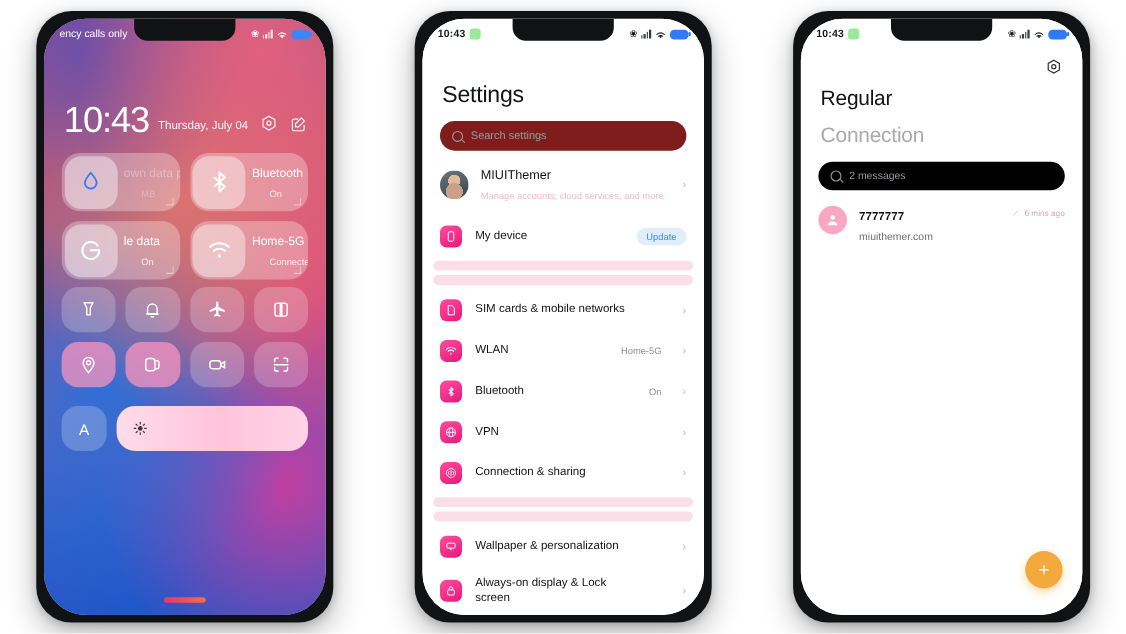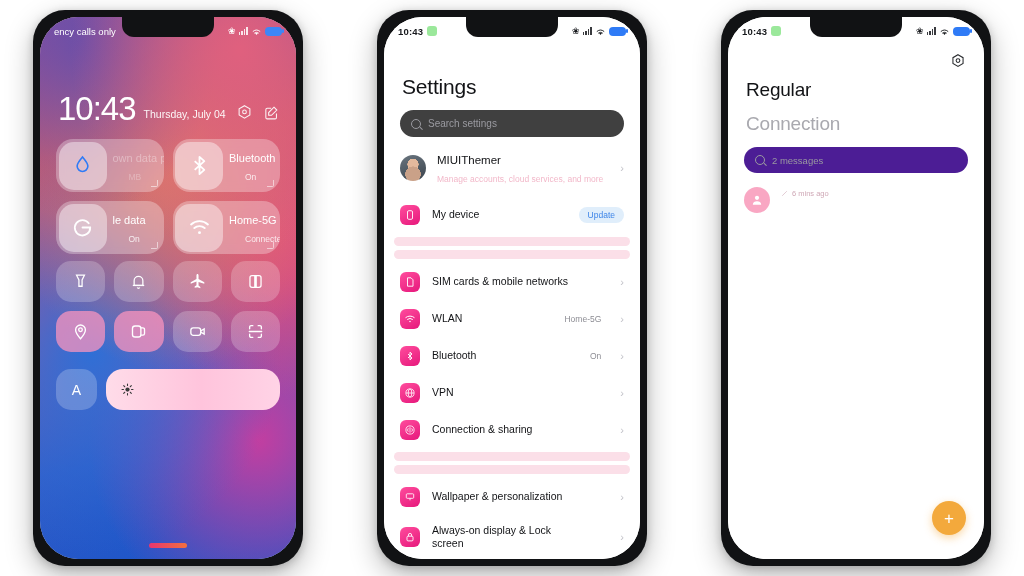--- a/index.html
+++ b/index.html
@@ -144,21 +144,21 @@
   .home-ind {
     position:absolute; bottom:11px; left:50%; transform:translateX(-50%);
     width:38px; height:5px; border-radius:3px;
     background:linear-gradient(90deg,#e8356f,#f3703f);
   }
 
   
   .set-body { position:absolute; inset:0; background:#fff; padding-top:24px; }
   .set-title { font-size:21px; font-weight:400; color:#121316; padding:34px 18px 11px 18px; letter-spacing:-.2px; }
   .searchbar {
-    margin:0 16px; height:27px; border-radius:14px; background:#404040;
+    margin:0 16px; height:27px; border-radius:14px; background:#7f1d1d;
     display:flex; align-items:center; gap:7px; padding:0 11px;
   }
   .searchbar .ph { font-size:10px; color:#9a9aa0; }
   .mag { width:10px; height:10px; border:1.3px solid #9a9aa0; border-radius:50%; position:relative; flex:0 0 auto; }
   .mag::after { content:""; position:absolute; right:-3.4px; bottom:-1.6px; width:4.4px; height:1.3px; background:#9a9aa0; transform:rotate(45deg); border-radius:1px; }
 
   .acct { display:flex; align-items:center; gap:11px; padding:13px 16px 10px 16px; }
   .avatar {
     width:26px; height:26px; border-radius:50%; flex:0 0 auto; overflow:hidden;
     background:
@@ -188,21 +188,21 @@
 
   
   .msg-body { position:absolute; inset:0; background:#fff; padding-top:24px; }
   .gear-wrap { display:flex; justify-content:flex-end; padding:12px 18px 0 0; }
   .gear { width:16px; height:16px; }
   .tabs { display:flex; align-items:baseline; gap:12px; padding:10px 18px 12px 18px;flex-direction:column; }
   .tab { font-size:19px; letter-spacing:-.2px; }
   .tab.active { color:#121316; font-weight:400; }
   .tab.inactive { color:#a9a9af; font-weight:400; }
   .msearch {
-    margin:0 16px; height:26px; border-radius:13px; background:#4c1d95;
+    margin:0 16px; height:26px; border-radius:13px; background:#000000;
     display:flex; align-items:center; gap:7px; padding:0 11px;
   }
   .msearch .ph { font-size:9.5px; color:#9a9aa0; }
   .mrow { display:flex; align-items:flex-start; gap:11px; padding:14px 16px 0 16px; }
   .mav {
     width:26px; height:26px; border-radius:50%; flex:0 0 auto;
     background:#f9a7c3; display:flex; align-items:center; justify-content:center;
   }
   .mav svg { width:14px; height:14px; }
   .mtxt { flex:1; min-width:0; }
@@ -576,20 +576,24 @@
           <span class="ph">2 messages</span>
         </div>
 
         <div class="mrow">
           <span class="mav">
             <svg viewBox="0 0 24 24" fill="#fff">
                 <circle cx="12" cy="8.2" r="3.6"></circle>
                 <path d="M4.8 20c0-3.8 3.2-5.8 7.2-5.8s7.2 2 7.2 5.8z"></path>
               </svg>
           </span>
+          <span class="mtxt">
+            <span class="mname">7777777</span><br>
+            <span class="mprev">miuithemer.com</span>
+          </span>
           <span class="mmeta">
             <svg viewBox="0 0 24 24" fill="none" stroke="#cfa8b6" stroke-width="2">
                 <path d="M4 20l16-16"></path>
               </svg>
             <span class="tm">6 mins ago</span>
           </span>
         </div>
 
         <div class="fab">+</div>
       </div>

